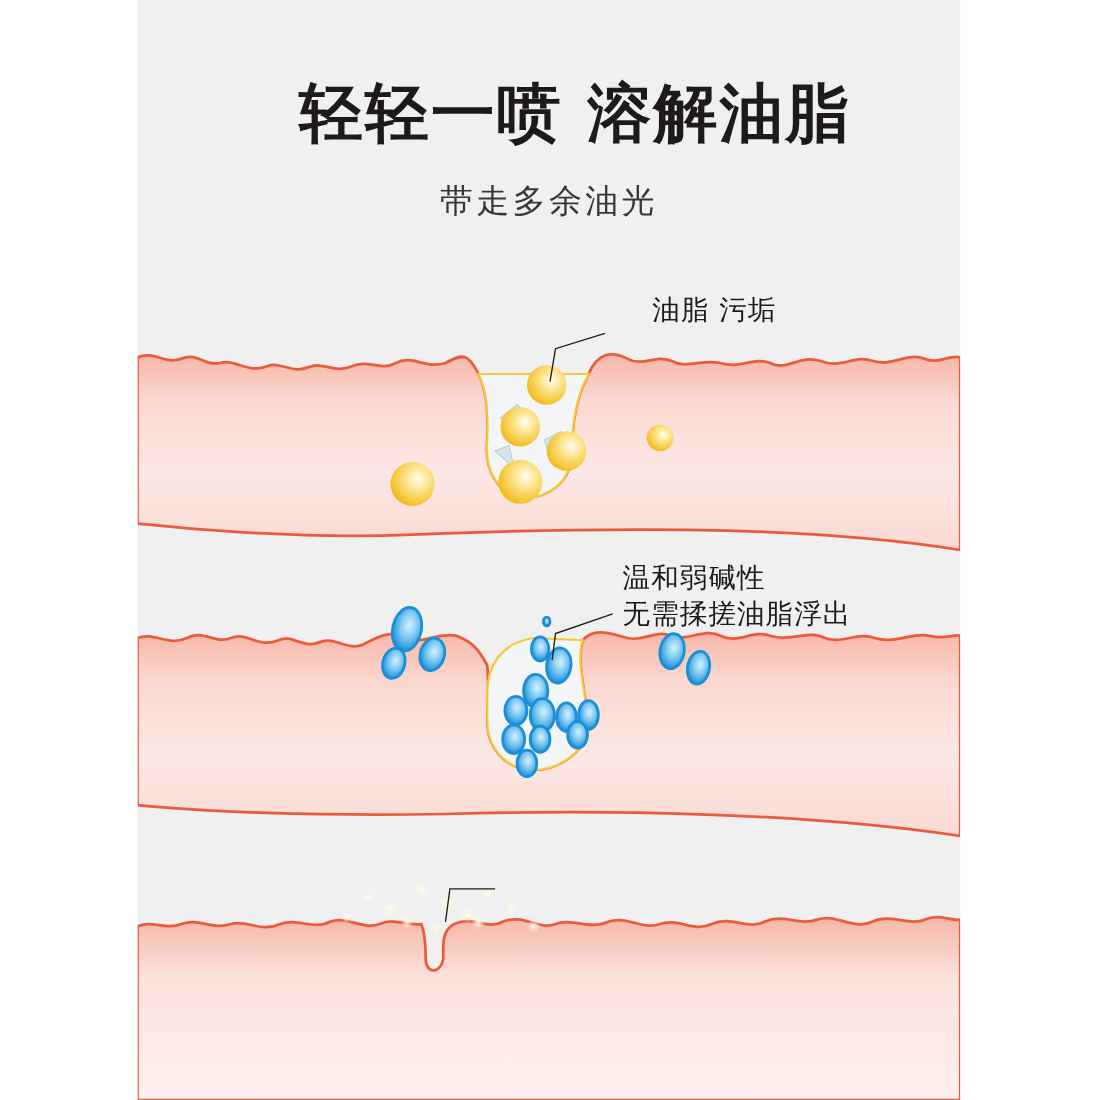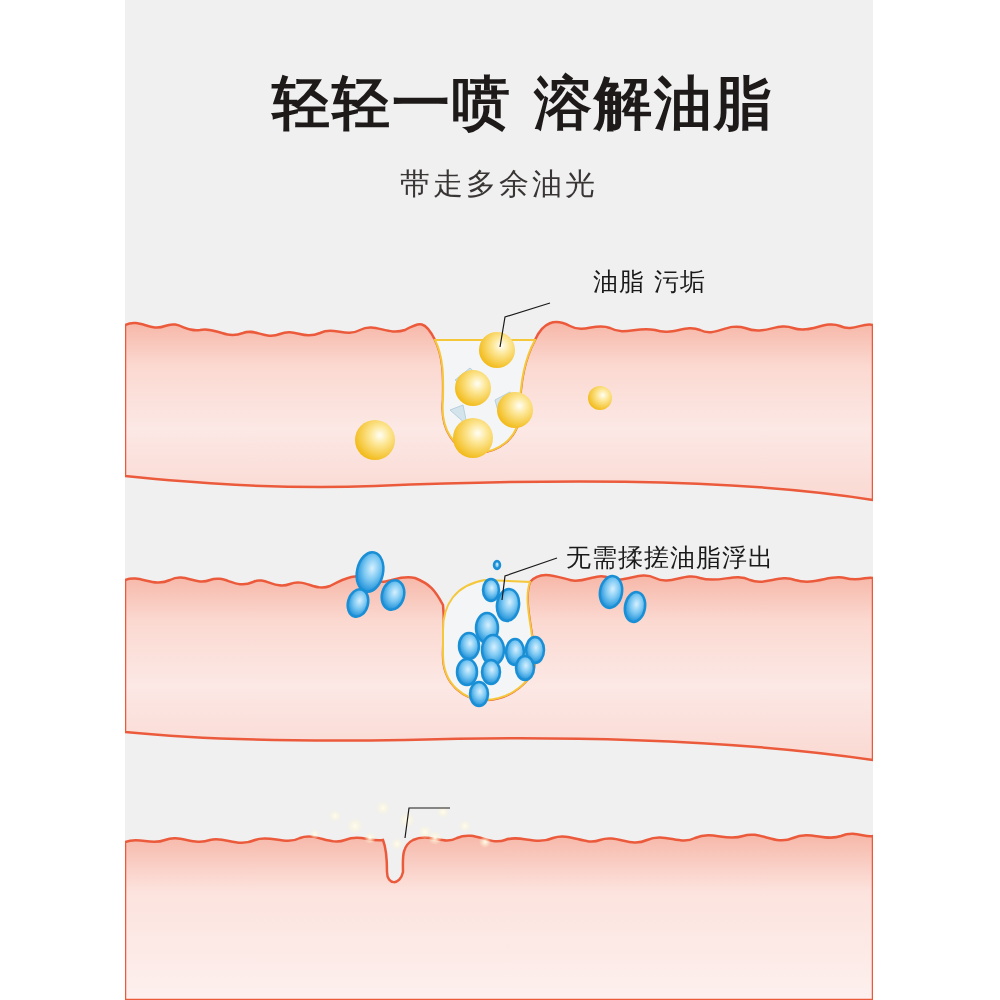--- a/index.html
+++ b/index.html
@@ -101,14 +101,15 @@
           <circle cx="190" cy="834" r="5"></circle>
       </g>
       <polyline points="280,838 284,808 325,808" fill="none" stroke="#1a1a1a" stroke-width="1.2"></polyline>
     </g>
   </svg>
 
   <div class="title">轻轻一喷 溶解油脂</div>
   <div class="subtitle">带走多余油光</div>
 
   <div class="label" style="left:441px; top:266px;margin-left:27px;">油脂 污垢</div>
+  <div class="label" style="left:441px; top:510px;">温和弱碱性</div>
   <div class="label" style="left:441px; top:542px;text-align:right;">无需揉搓油脂浮出</div>
 </div>
 
 </body></html>

